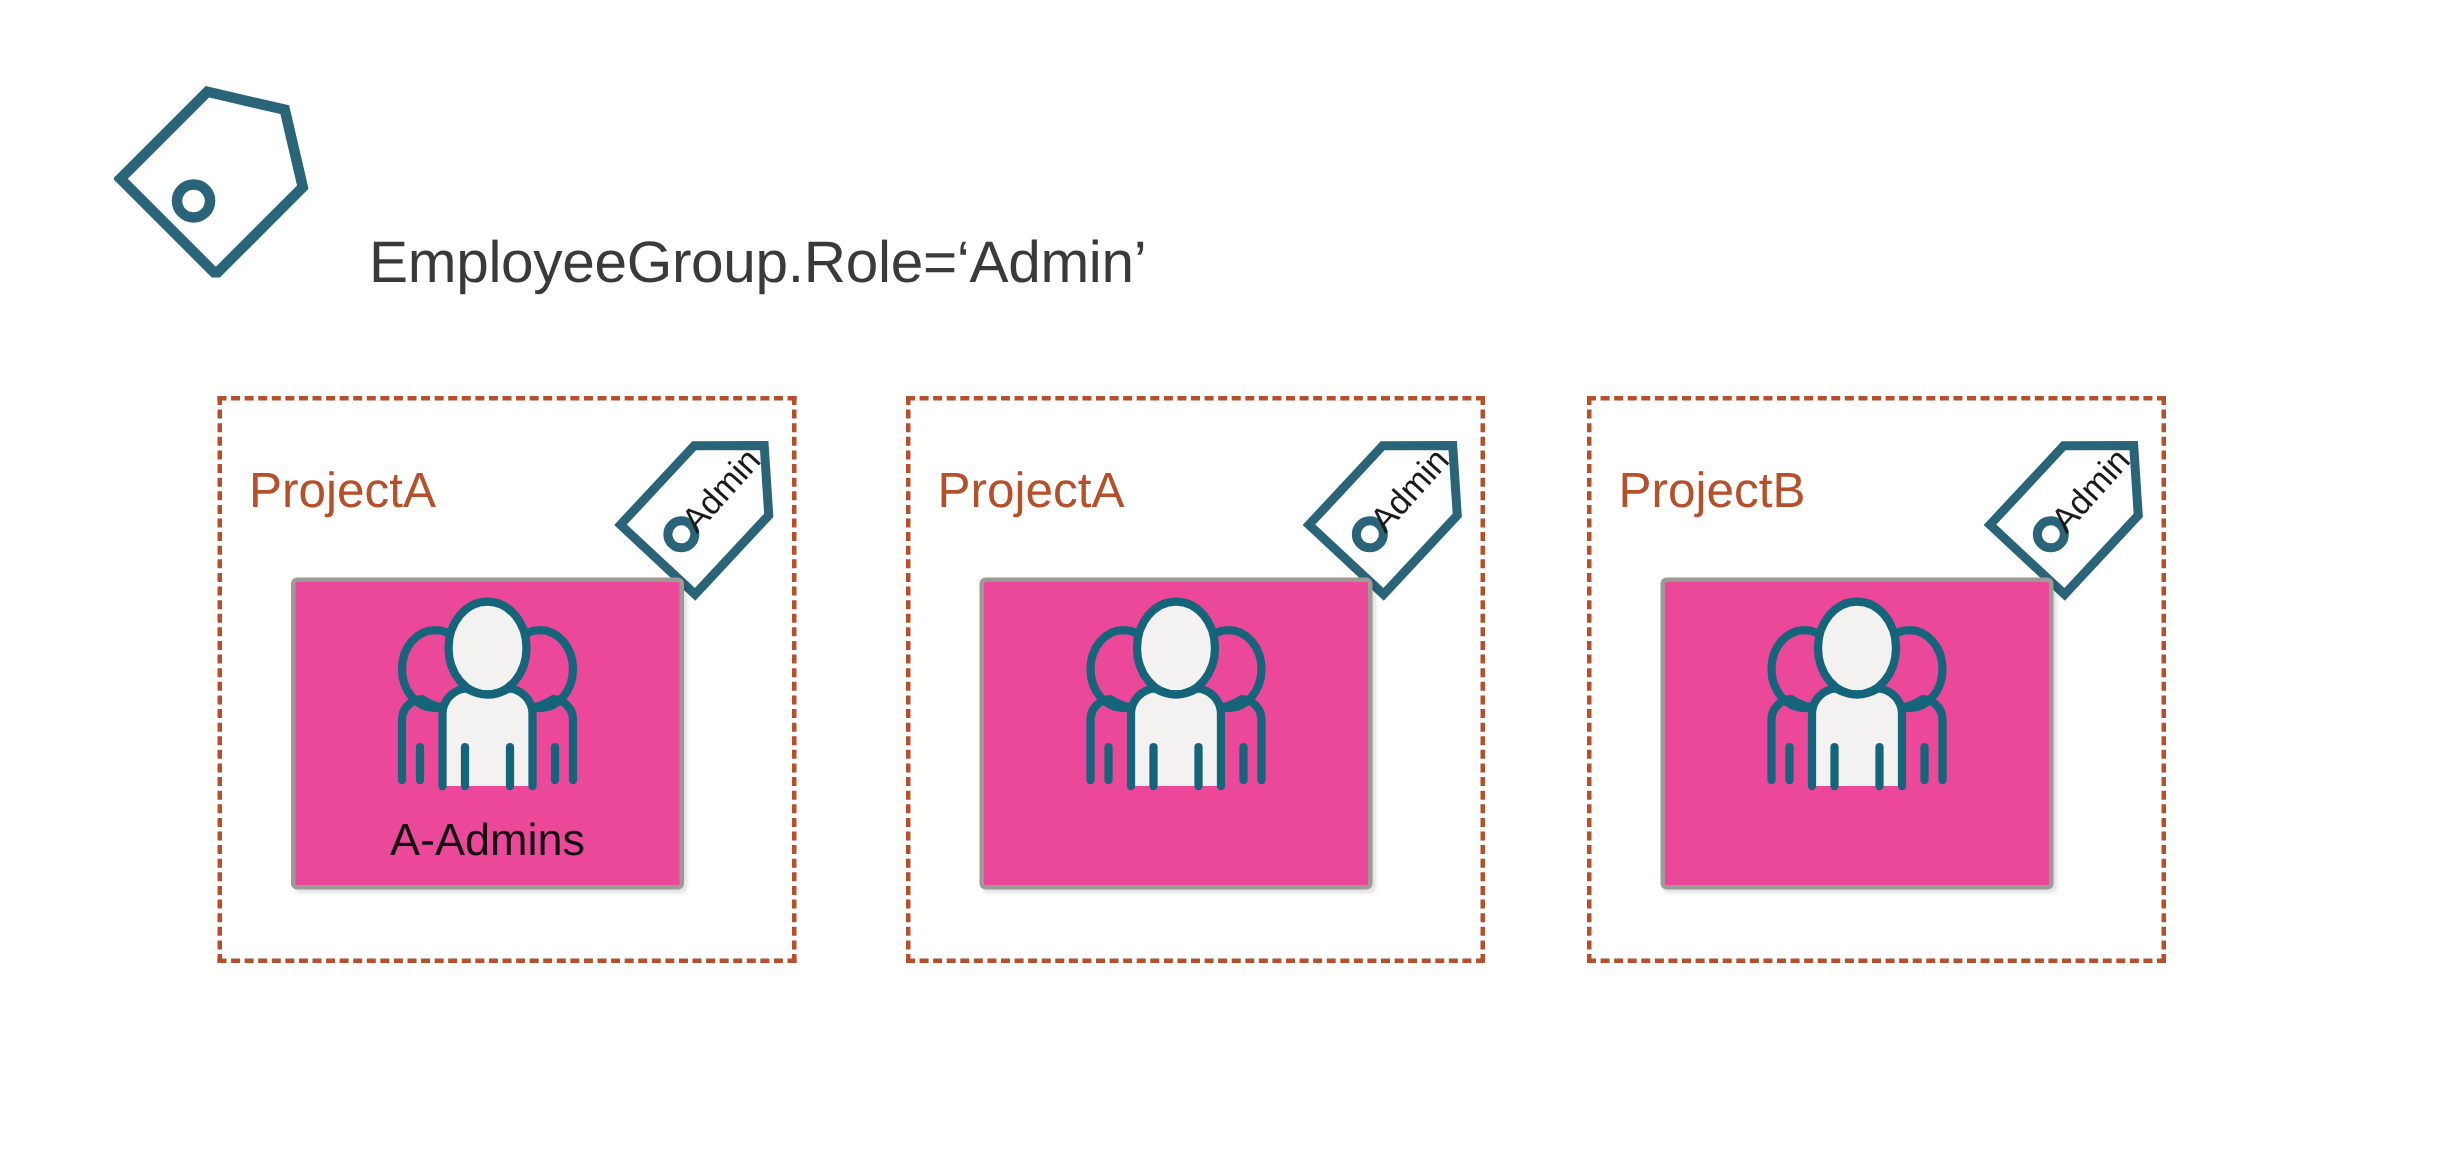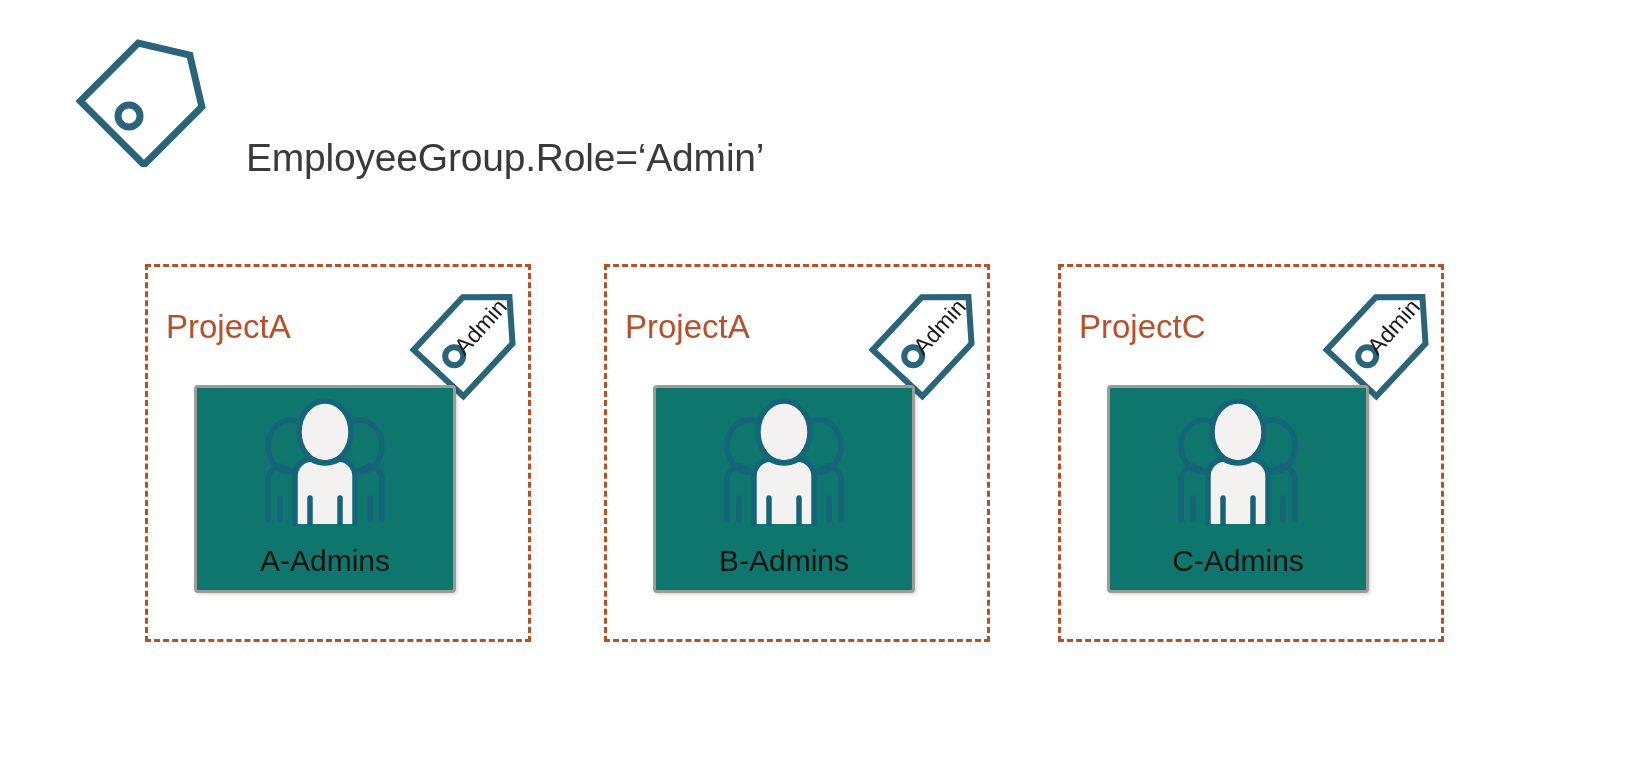--- a/index.html
+++ b/index.html
@@ -6,21 +6,21 @@
   body{
     width:1625px;height:777px;
     background:#ffffff;
     font-family:"Liberation Sans", sans-serif;
     overflow:hidden;
     position:relative;
   }
   .canvas{position:relative;width:1625px;height:777px;}
 
   
-  .header{position:absolute;left:70px;top:26px;width:900px;height:150px;}
+  .header{position:absolute;left:70px;top:44px;width:900px;height:150px;}
   .header-tag-icon{position:absolute;left:6px;top:6px;width:140px;height:135px;}
   .header-label{
     position:absolute;left:176px;top:112px;
     font-size:39px;line-height:1;
     color:#3a3a3a;
     white-space:nowrap;
     letter-spacing:-0.2px;
   }
 
   
@@ -64,21 +64,21 @@
     transform:rotate(-1deg);
   }
 
   
   .group-card{
     position:absolute;
     left:46px;
     top:118px;
     width:262px;
     height:208px;
-    background:#0f766e;
+    background:#ec4899;
     border:3px solid #9E9B96;
     border-radius:4px;
     box-sizing:border-box;
     box-shadow:2px 2px 3px rgba(0,0,0,0.12);
   }
   .group-icon{
     position:absolute;
     left:50%;
     top:10px;
     transform:translateX(-50%);
@@ -172,26 +172,25 @@
             <path d="M132 122 L132 82 a14 14 0 0 0 -13 -14 q-9 6 -18 6 q-9 0 -18 -6"></path>
             <path d="M88 122 L88 82"></path>
             <path d="M120 122 L120 100"></path>
             <ellipse cx="75" cy="34" rx="26" ry="31" fill="#F3F2F0"></ellipse>
             <path d="M45 126 L45 78 a17 17 0 0 1 16 -17 q14 8 28 0 a17 17 0 0 1 16 17 L105 126" fill="#F3F2F0"></path>
             <path d="M60 126 L60 100"></path>
             <path d="M90 126 L90 100"></path>
           </g>
         </svg>
       </div>
-      <div class="group-label">B-Admins</div>
     </div>
   </div>
 
   <div class="project p2">
-    <div class="project-title">ProjectC</div>
+    <div class="project-title">ProjectB</div>
 
     <div class="admin-tag">
       <svg viewBox="0 0 132 128" xmlns="http://www.w3.org/2000/svg">
         <path d="M14 30 L86 30 L118 64 L86 98 L14 98 Z" fill="#ffffff" stroke="#2A6478" stroke-width="6" stroke-linejoin="miter"></path>
         <circle cx="37" cy="64" r="9" fill="none" stroke="#2A6478" stroke-width="6"></circle>
       </svg>
       <div class="admin-tag-label">Admin</div>
     </div>
 
     <div class="group-card">
@@ -206,17 +205,16 @@
             <path d="M132 122 L132 82 a14 14 0 0 0 -13 -14 q-9 6 -18 6 q-9 0 -18 -6"></path>
             <path d="M88 122 L88 82"></path>
             <path d="M120 122 L120 100"></path>
             <ellipse cx="75" cy="34" rx="26" ry="31" fill="#F3F2F0"></ellipse>
             <path d="M45 126 L45 78 a17 17 0 0 1 16 -17 q14 8 28 0 a17 17 0 0 1 16 17 L105 126" fill="#F3F2F0"></path>
             <path d="M60 126 L60 100"></path>
             <path d="M90 126 L90 100"></path>
           </g>
         </svg>
       </div>
-      <div class="group-label">C-Admins</div>
     </div>
   </div>
 
 </div>
 
 </body></html>

